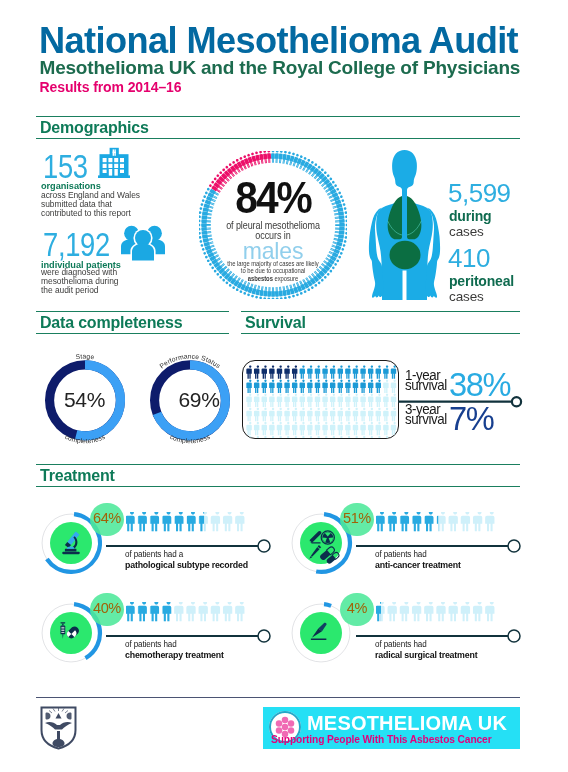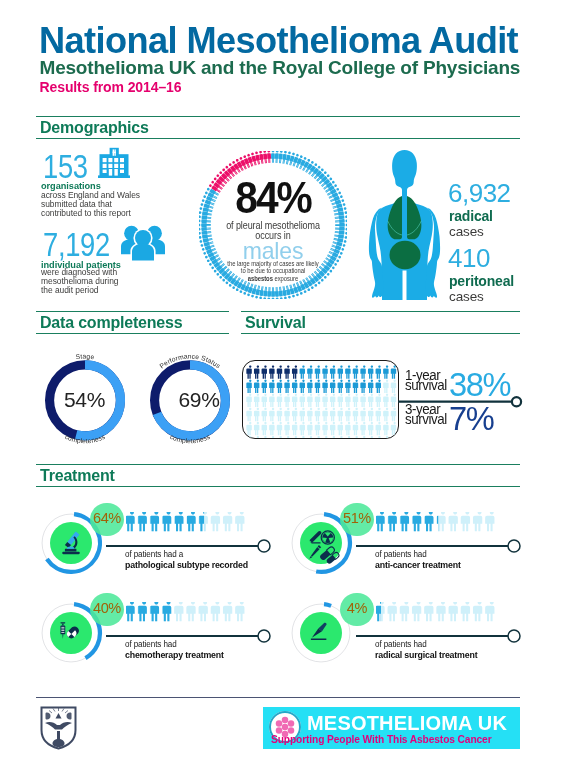--- a/index.html
+++ b/index.html
@@ -518,22 +518,22 @@
         L169,361
         C164,361 161,358 160,352 Z"></path>
       <path fill="none" stroke="#55D0BC" stroke-width="2.3" d="
         M83,288 C97,320 118,339 140,344
         M217,288 C203,320 182,339 160,344"></path>
       <ellipse cx="152" cy="424" rx="62" ry="57" fill="#0B6E42"></ellipse>
     </g>
   </svg>
 
   <div class="abs">
-    <div class="casenum" style="left:448px;top:180px;">6,932</div>
-    <div class="caselbl" style="left:449px;top:208px;">radical</div>
+    <div class="casenum" style="left:448px;top:180px;">5,599</div>
+    <div class="caselbl" style="left:449px;top:208px;">during</div>
     <div class="casesub" style="left:449px;top:224px;">cases</div>
   </div>
   <div class="abs">
     <div class="casenum" style="left:448px;top:245px;">410</div>
     <div class="caselbl" style="left:449px;top:273px;">peritoneal</div>
     <div class="casesub" style="left:449px;top:289px;">cases</div>
   </div>
 
   <div class="sect" style="left:36px;top:311px;width:193px;height:23px;">
     <div class="rule top" style="width:193px"></div>

